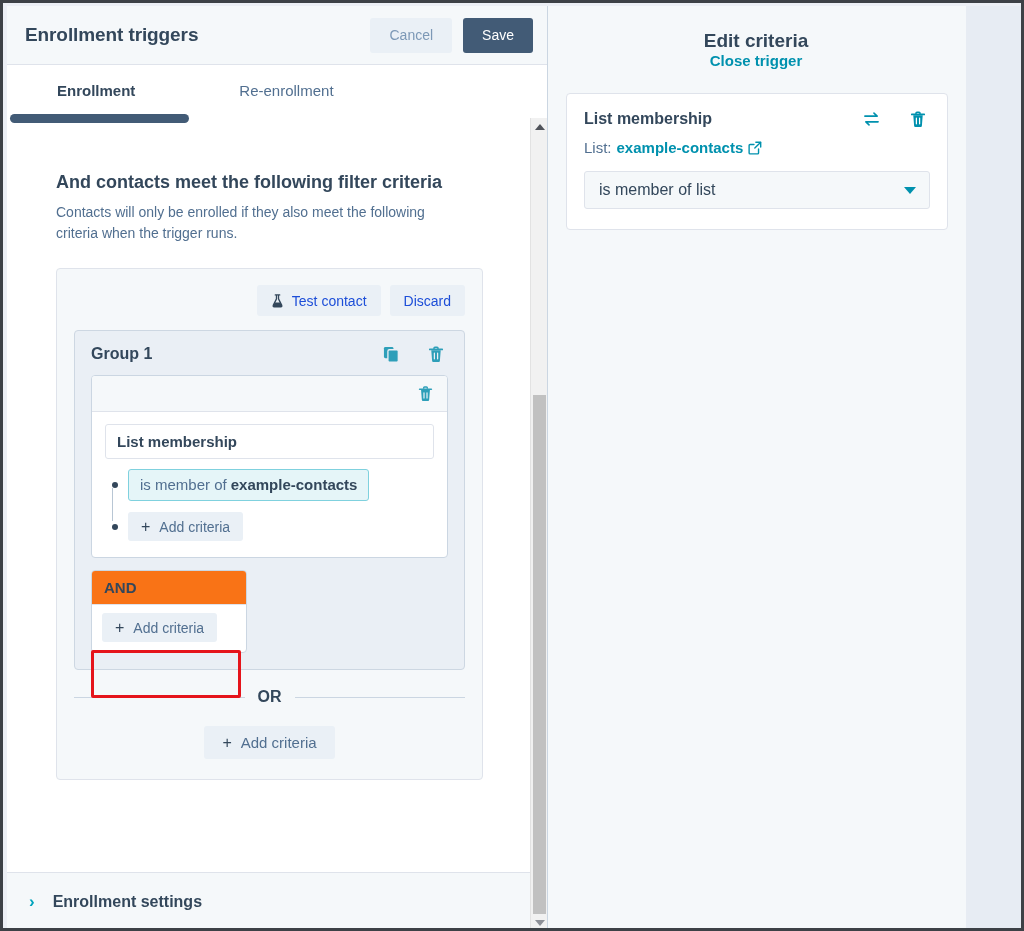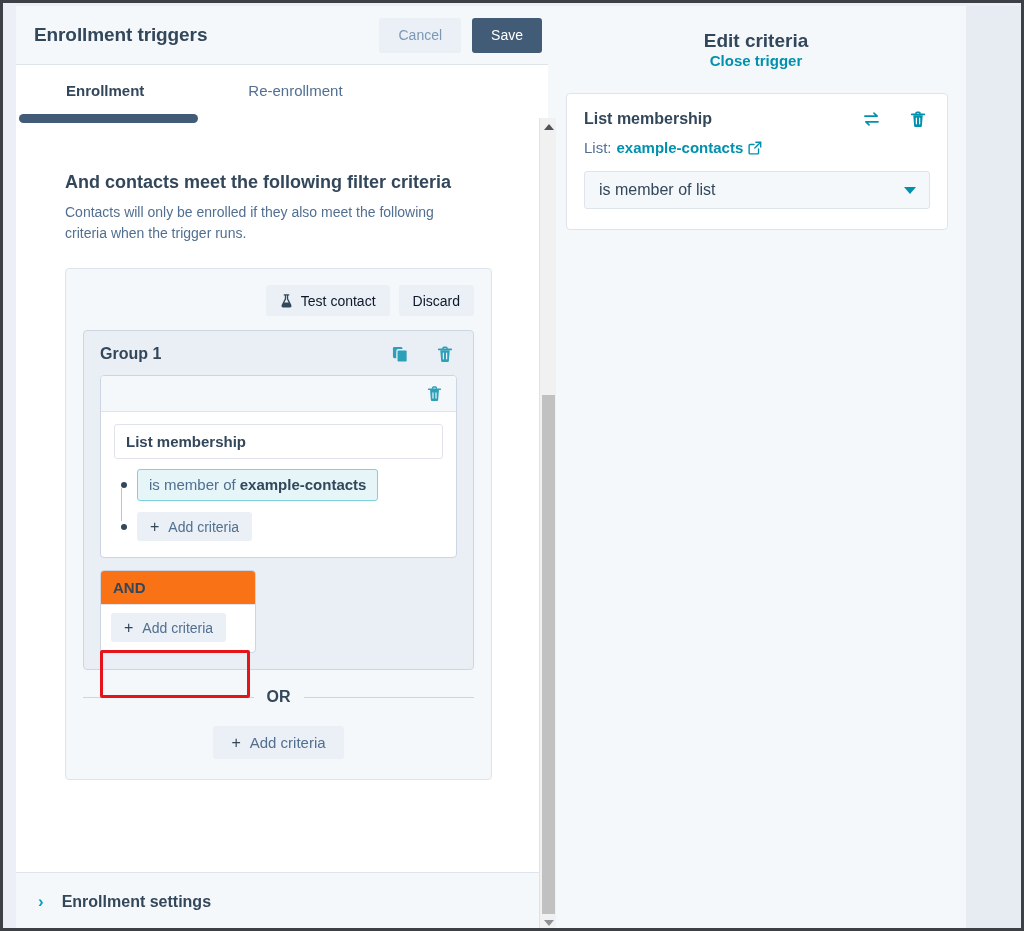--- a/index.html
+++ b/index.html
@@ -19,21 +19,21 @@
     width: 1024px;
     height: 931px;
     border: 3px solid #3d4146;
     background: #eceff5;
     overflow: hidden;
   }
 
   
   #left-panel {
     position: absolute;
-    left: 13px;
+    left: 4px;
     top: 3px;
     width: 541px;
     height: 925px;
     background: #ffffff;
     border-right: 1px solid #cbd6e2;
     overflow: hidden;
   }
 
   
   #panel-header {
@@ -185,21 +185,21 @@
     display: flex;
     justify-content: flex-end;
     gap: 9px;
     margin-bottom: 14px;
   }
   .ghost-btn {
     height: 31px;
     background: #eaf0f6;
     border: none;
     border-radius: 3px;
-    color: #0f172a;
+    color: #1d4ed8;
     font-size: 14px;
     font-family: "Liberation Sans", sans-serif;
     padding: 0 14px;
     cursor: pointer;
     display: inline-flex;
     align-items: center;
     gap: 8px;
   }
 
   

